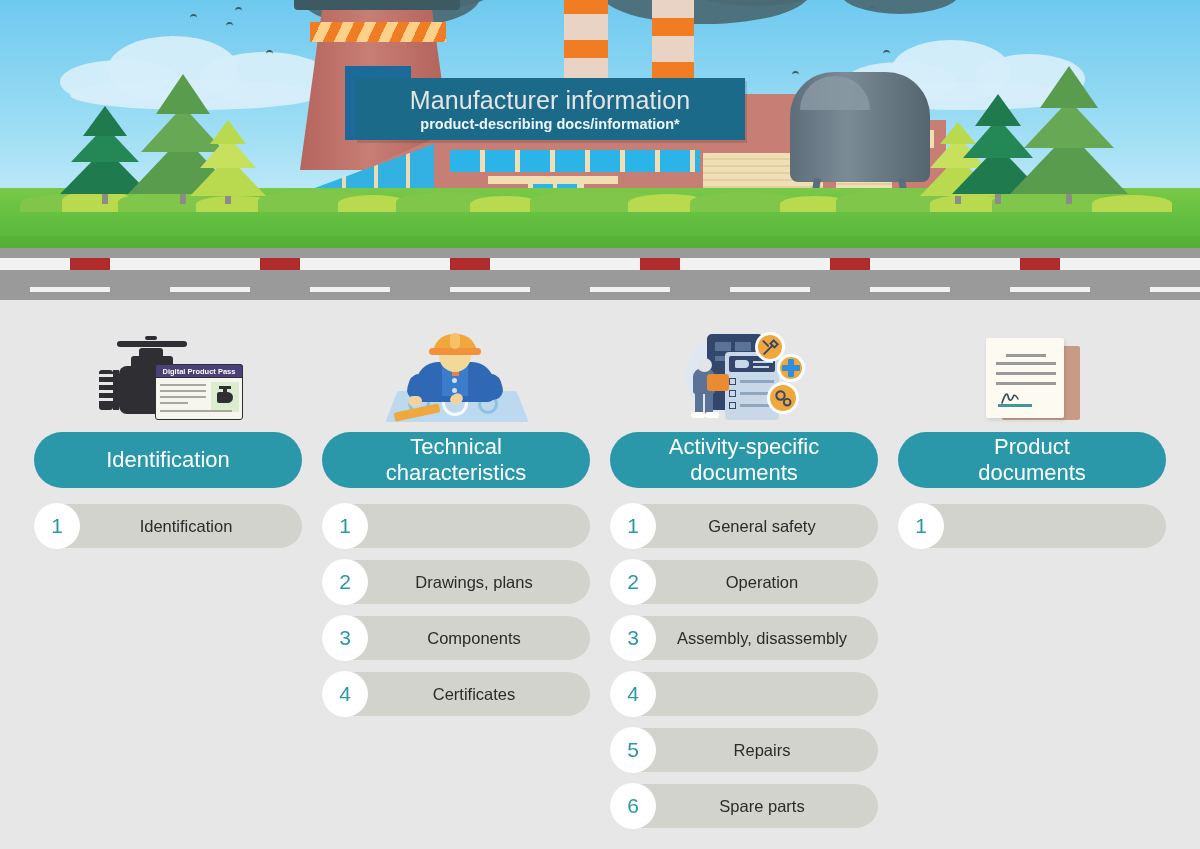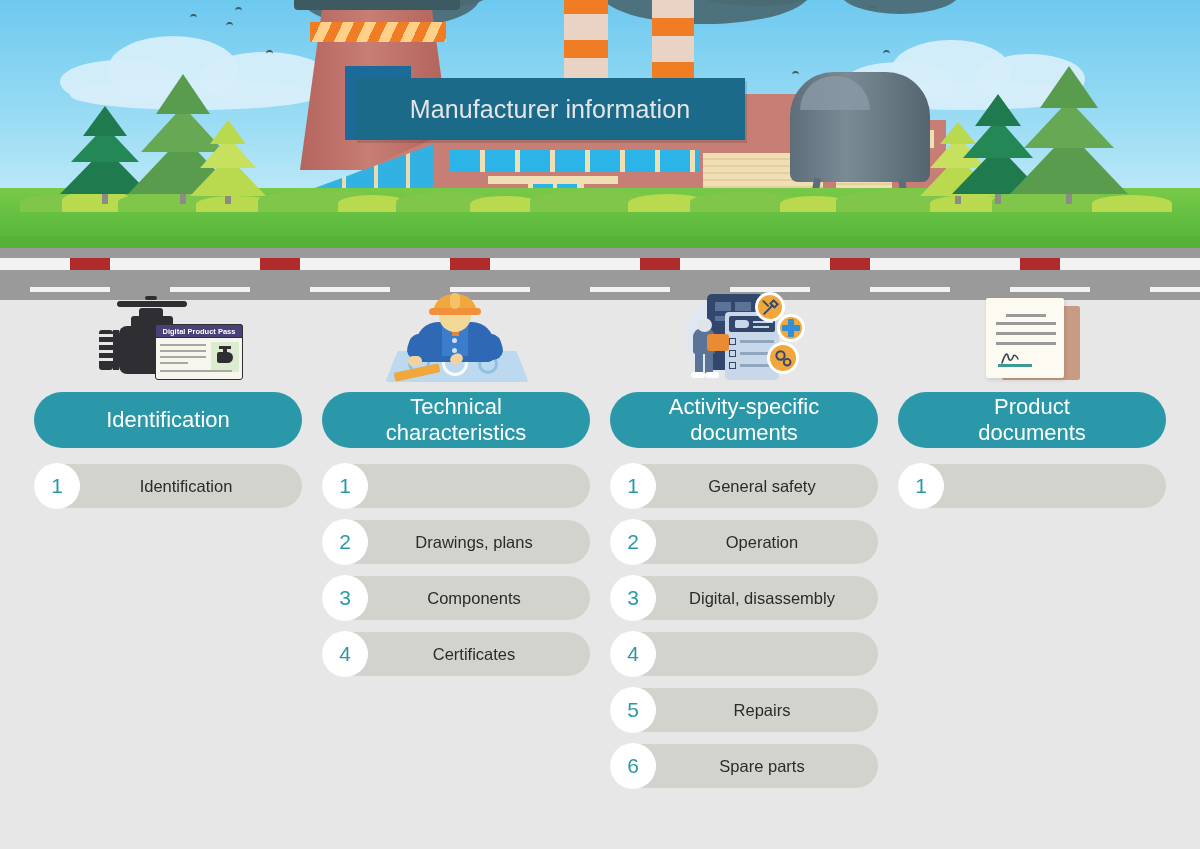--- a/index.html
+++ b/index.html
@@ -53,21 +53,21 @@
     background: #1b6a8a; box-shadow: 2px 3px 0 rgba(0,0,0,.12);
     display: flex; flex-direction: column; align-items: center; justify-content: center;
     z-index: 30;
   }
   #banner .t1 { color: #e5e5e5; font-size: 25px; line-height: 30px; letter-spacing: .1px; }
   #banner .t2 { color: #eef7fb; font-size: 14.5px; font-weight: bold; line-height: 19px; }
 
   
   #cols { position: absolute; left: 0; top: 300px; width: 1200px; height: 549px; }
   .col { position: absolute; top: 0; width: 268px; }
-  .col-icon { height: 92px; display: flex; align-items: flex-end; justify-content: center; padding-bottom: 6px; }
+  .col-icon { height: 132px; display: flex; align-items: flex-end; justify-content: center; padding-bottom: 6px; }
   .col-head {
     height: 56px; background: #2a98a8; border-radius: 28px;
     display: flex; align-items: center; justify-content: center; text-align: center;
     color: #ffffff; font-size: 22px; line-height: 26px; padding: 0 14px;
   }
   .items { margin-top: 16px; }
   .pill {
     position: relative; height: 44px; background: #d2d3cd; border-radius: 22px;
     display: flex; align-items: center; margin-bottom: 12px;
   }
@@ -249,20 +249,21 @@
       <div class="blk" style="left:70px;"></div>
       <div class="blk" style="left:260px;"></div>
       <div class="blk" style="left:450px;"></div>
       <div class="blk" style="left:640px;"></div>
       <div class="blk" style="left:830px;"></div>
       <div class="blk" style="left:1020px;"></div>
     </div>
 
     <div id="banner">
       <div class="t1">Manufacturer information</div>
+      <div class="t2">product-describing docs/information*</div>
     </div>
   </div>
 
   <div id="cols">
 
     <div class="col" style="left:34px;">
       <div class="col-icon">
         <div class="ic" style="width:150px;height:90px;">
 
           <div style="position:absolute;left:26px;top:30px;width:70px;height:48px;background:#2e2e33;border-radius:10px 30px 30px 10px;"></div>
@@ -411,21 +412,21 @@
         <div class="pill">
           <span class="num">1</span>
           <span class="lbl">General safety</span>
         </div>
         <div class="pill">
           <span class="num">2</span>
           <span class="lbl">Operation</span>
         </div>
         <div class="pill">
           <span class="num">3</span>
-          <span class="lbl">Digital, disassembly</span>
+          <span class="lbl">Assembly, disassembly</span>
         </div>
         <div class="pill">
           <span class="num">4</span>
         </div>
         <div class="pill">
           <span class="num">5</span>
           <span class="lbl">Repairs</span>
         </div>
         <div class="pill">
           <span class="num">6</span>

